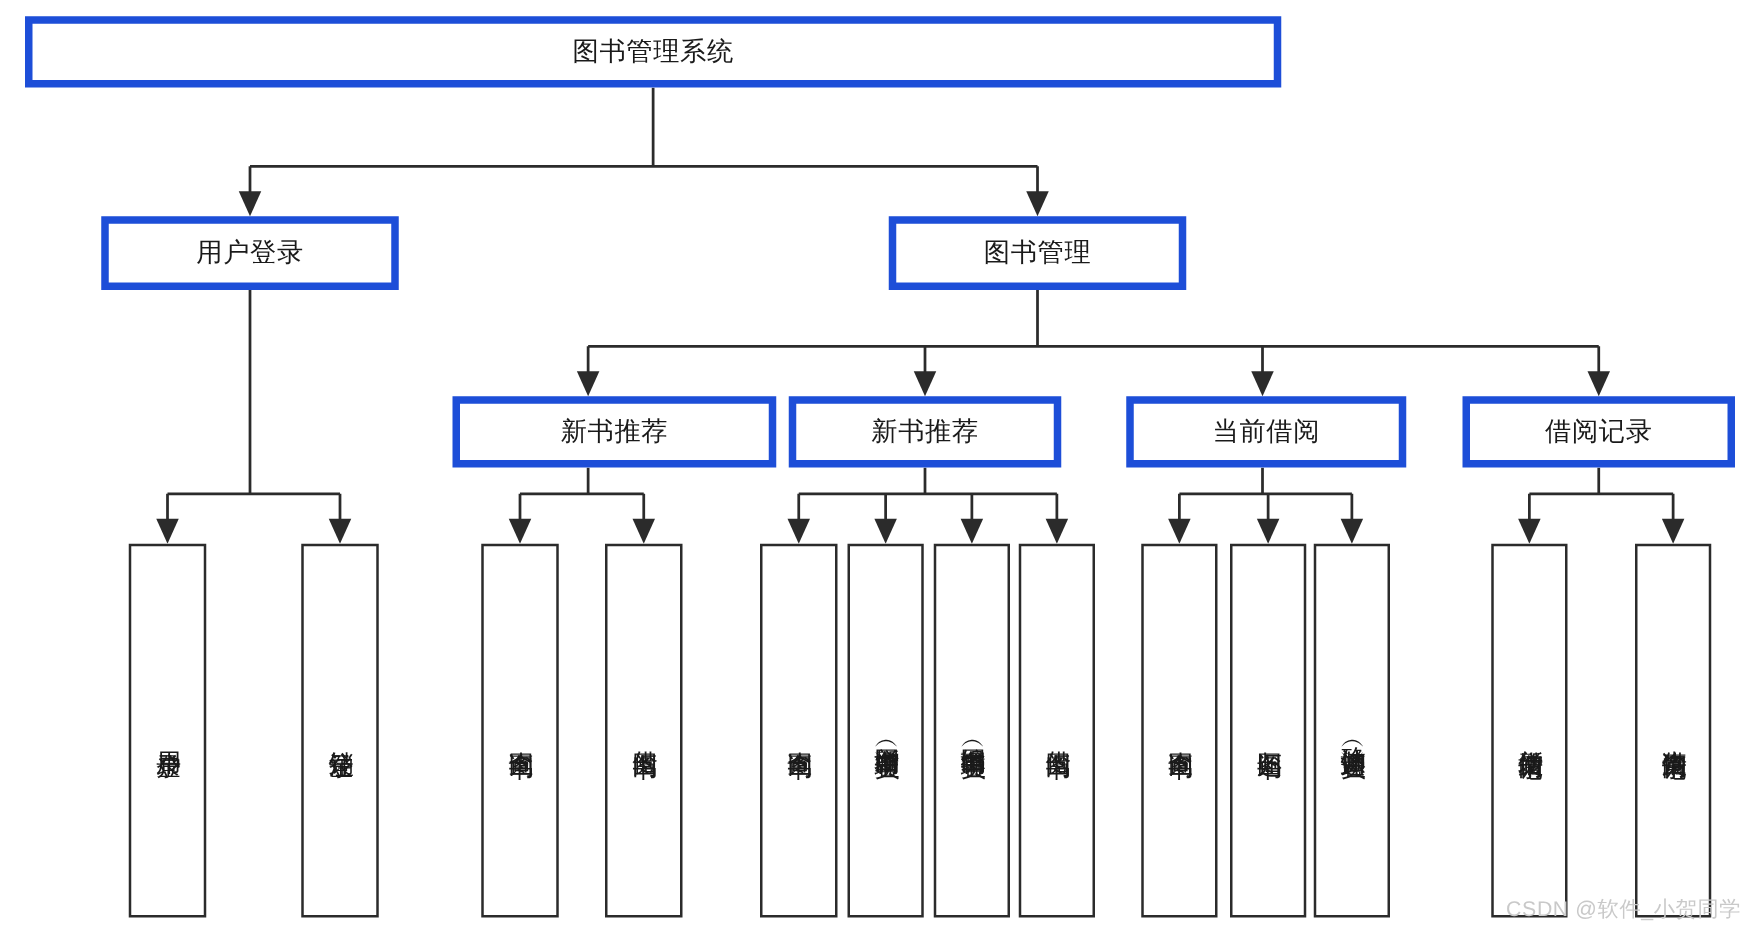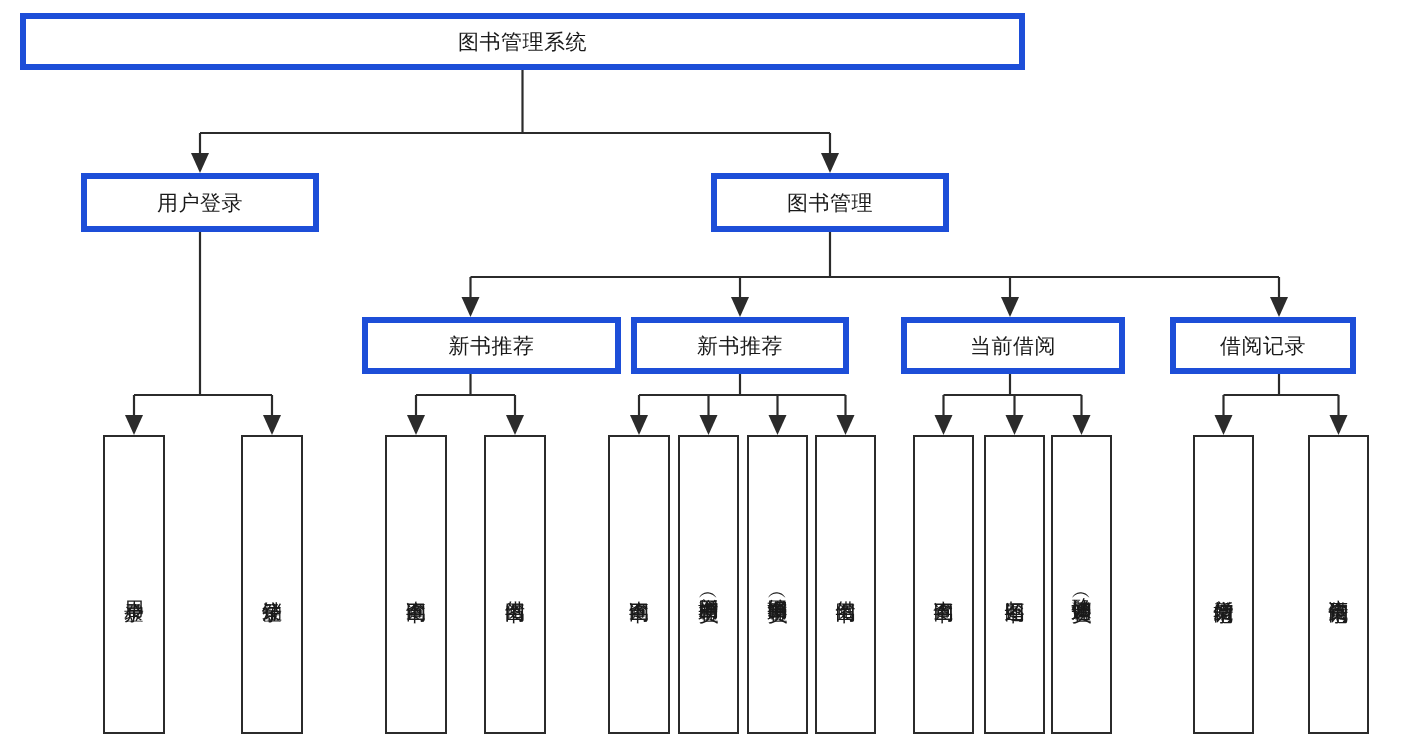--- a/index.html
+++ b/index.html
@@ -167,21 +167,21 @@
       </div>
       <div class="node-box" style="left: 362px; top: 317px; width: 259px; height: 57px;">
         <span class="node-label-h">新书推荐</span>
       </div>
       <div class="node-box" style="left: 631px; top: 317px; width: 218px; height: 57px;">
         <span class="node-label-h">新书推荐</span>
       </div>
       <div class="node-box" style="left: 901px; top: 317px; width: 224px; height: 57px;">
         <span class="node-label-h">当前借阅</span>
       </div>
-      <div class="node-box" style="left: 1170px; top: 317px; width: 186px; height: 57px;">
+      <div class="node-box" style="left: 1170px; top: 317px; width: 218px; height: 57px;">
         <span class="node-label-h">借阅记录</span>
       </div>
       <div class="leaf-box" style="left: 103px; top: 435px; width: 62px; height: 299px;">
         <span class="node-label-v">用户登录</span>
       </div>
       <div class="leaf-box" style="left: 241px; top: 435px; width: 62px; height: 299px;">
         <span class="node-label-v">注销登录</span>
       </div>
       <div class="leaf-box" style="left: 385px; top: 435px; width: 62px; height: 299px;">
         <span class="node-label-v">查询图书</span>
@@ -210,13 +210,14 @@
       <div class="leaf-box" style="left: 1051px; top: 435px; width: 61px; height: 299px;">
         <span class="node-label-v">确认归还（管理员）</span>
       </div>
       <div class="leaf-box" style="left: 1193px; top: 435px; width: 61px; height: 299px;">
         <span class="node-label-v">新增借阅记录</span>
       </div>
       <div class="leaf-box" style="left: 1308px; top: 435px; width: 61px; height: 299px;">
         <span class="node-label-v">查询借阅记录</span>
       </div>
     </div>
+  <div id="watermark">CSDN @软件_小贺同学</div>
 </div>
 
 </body></html>

